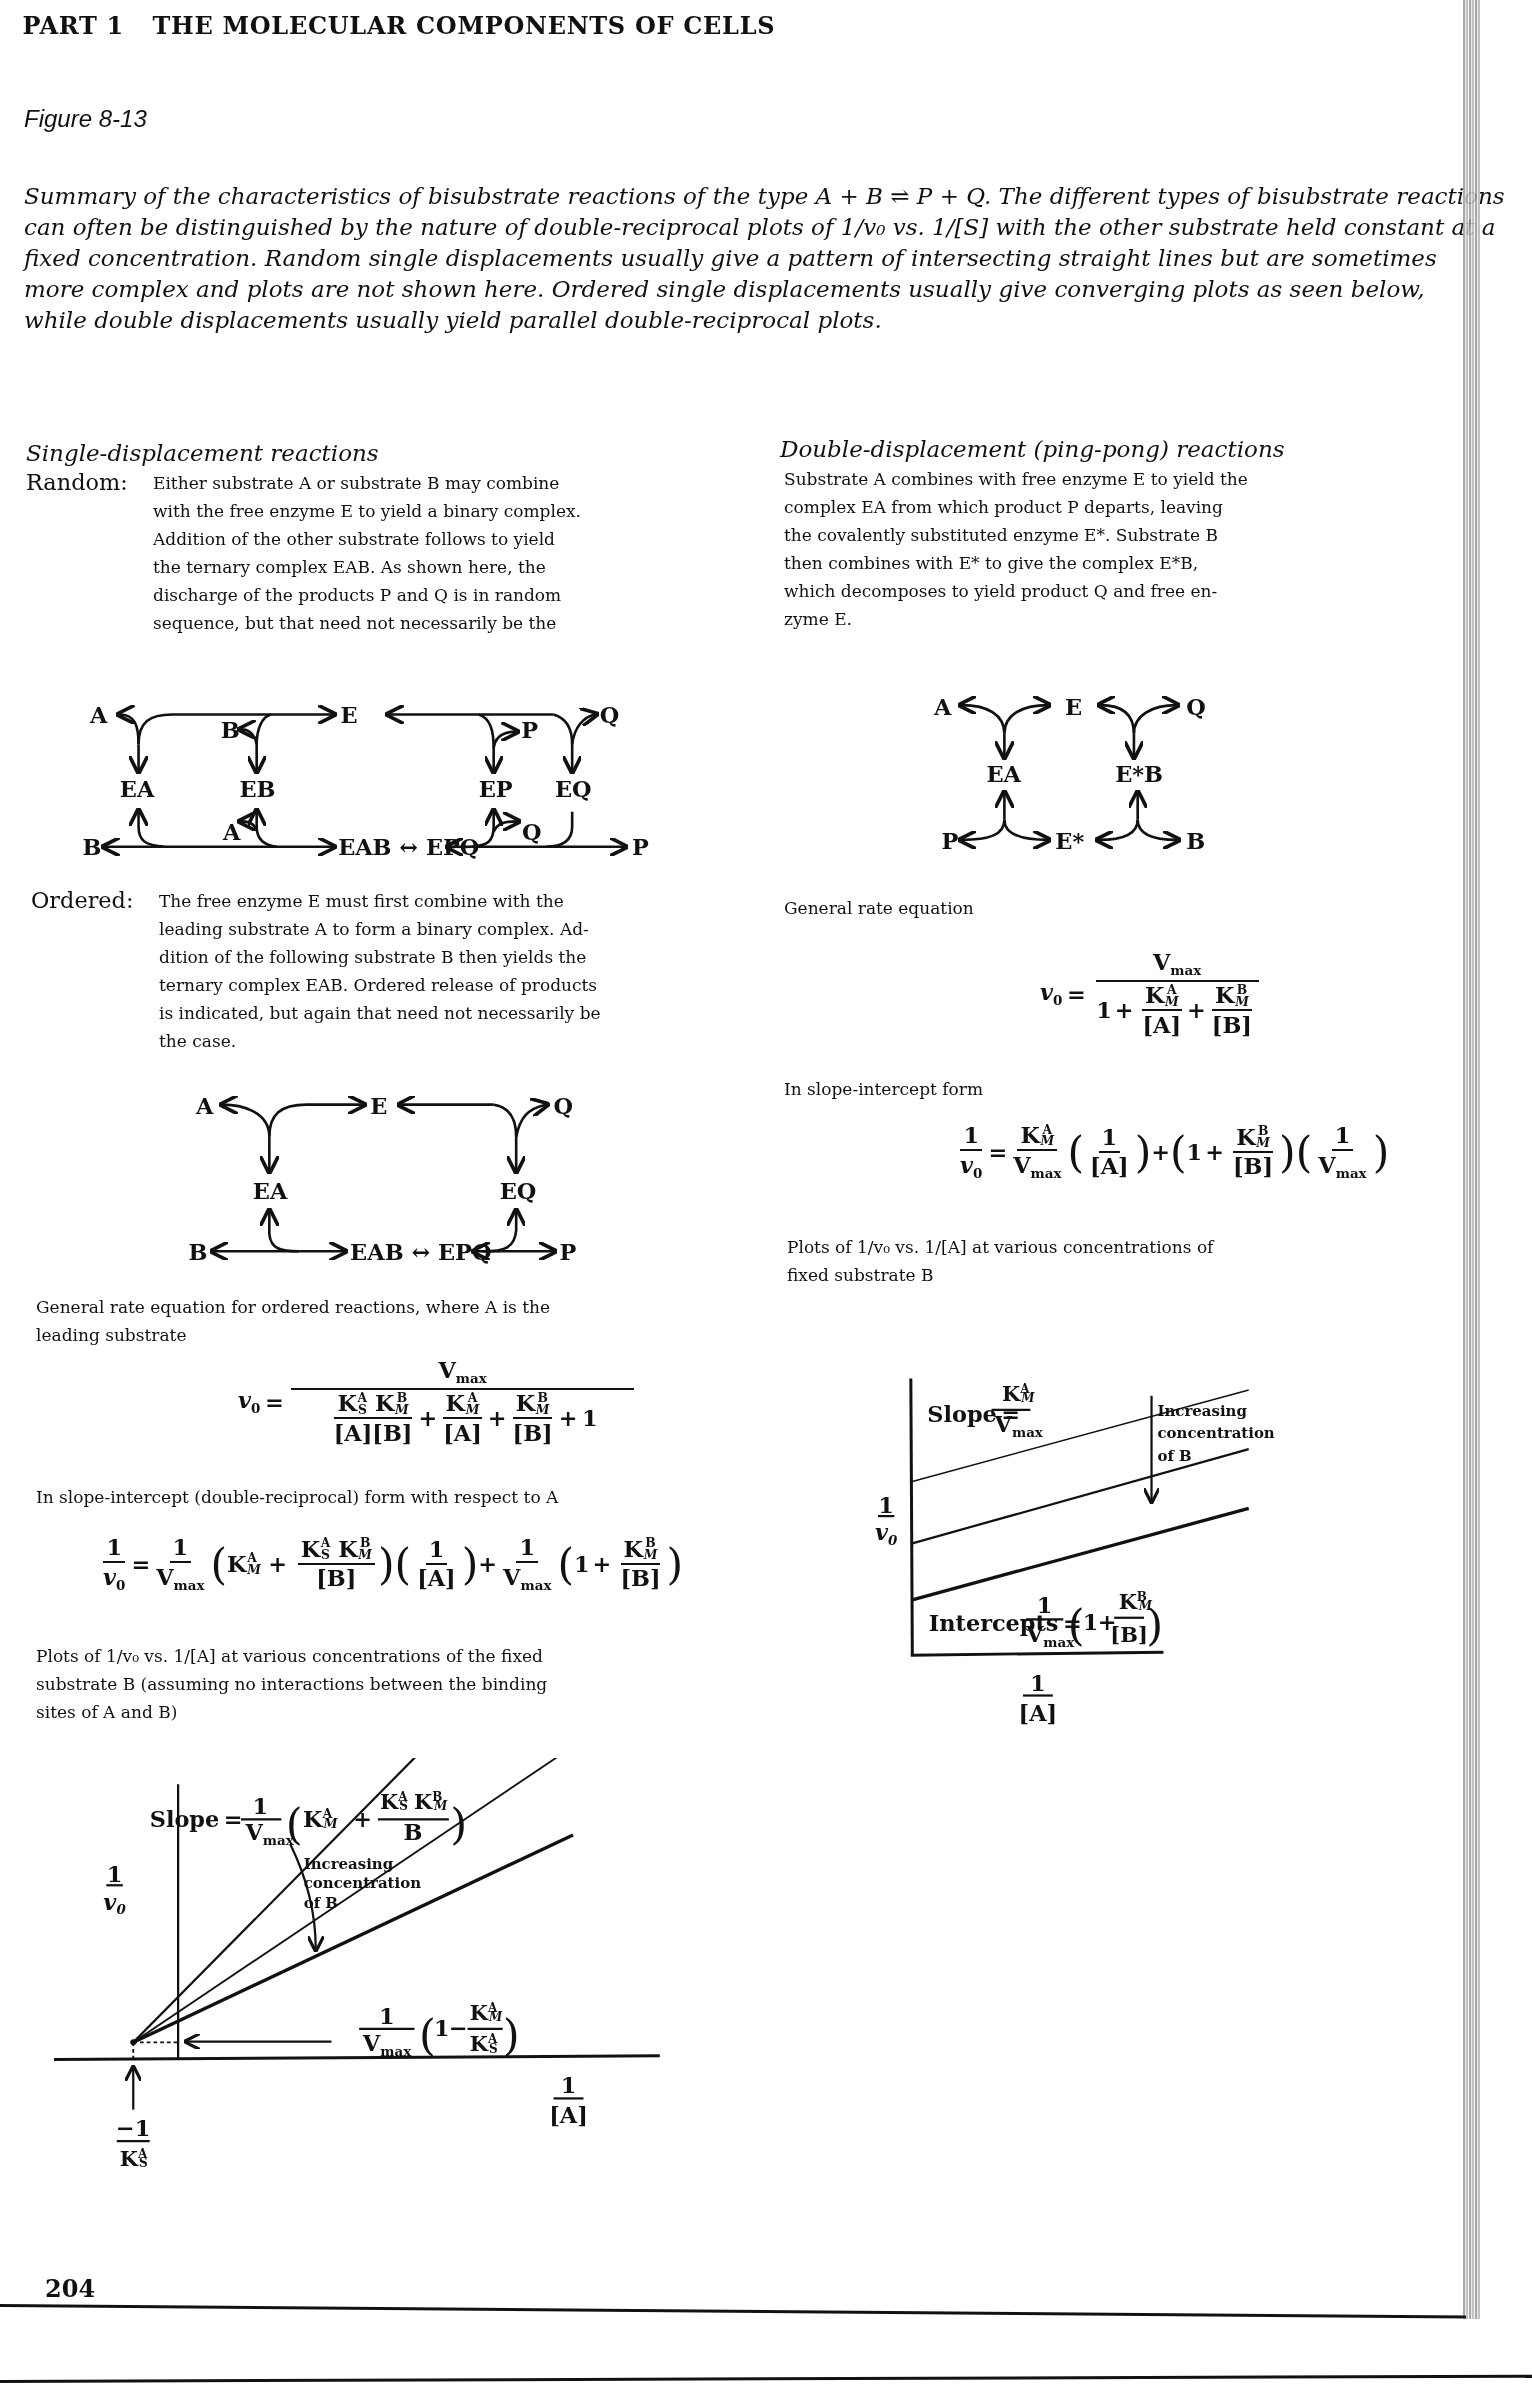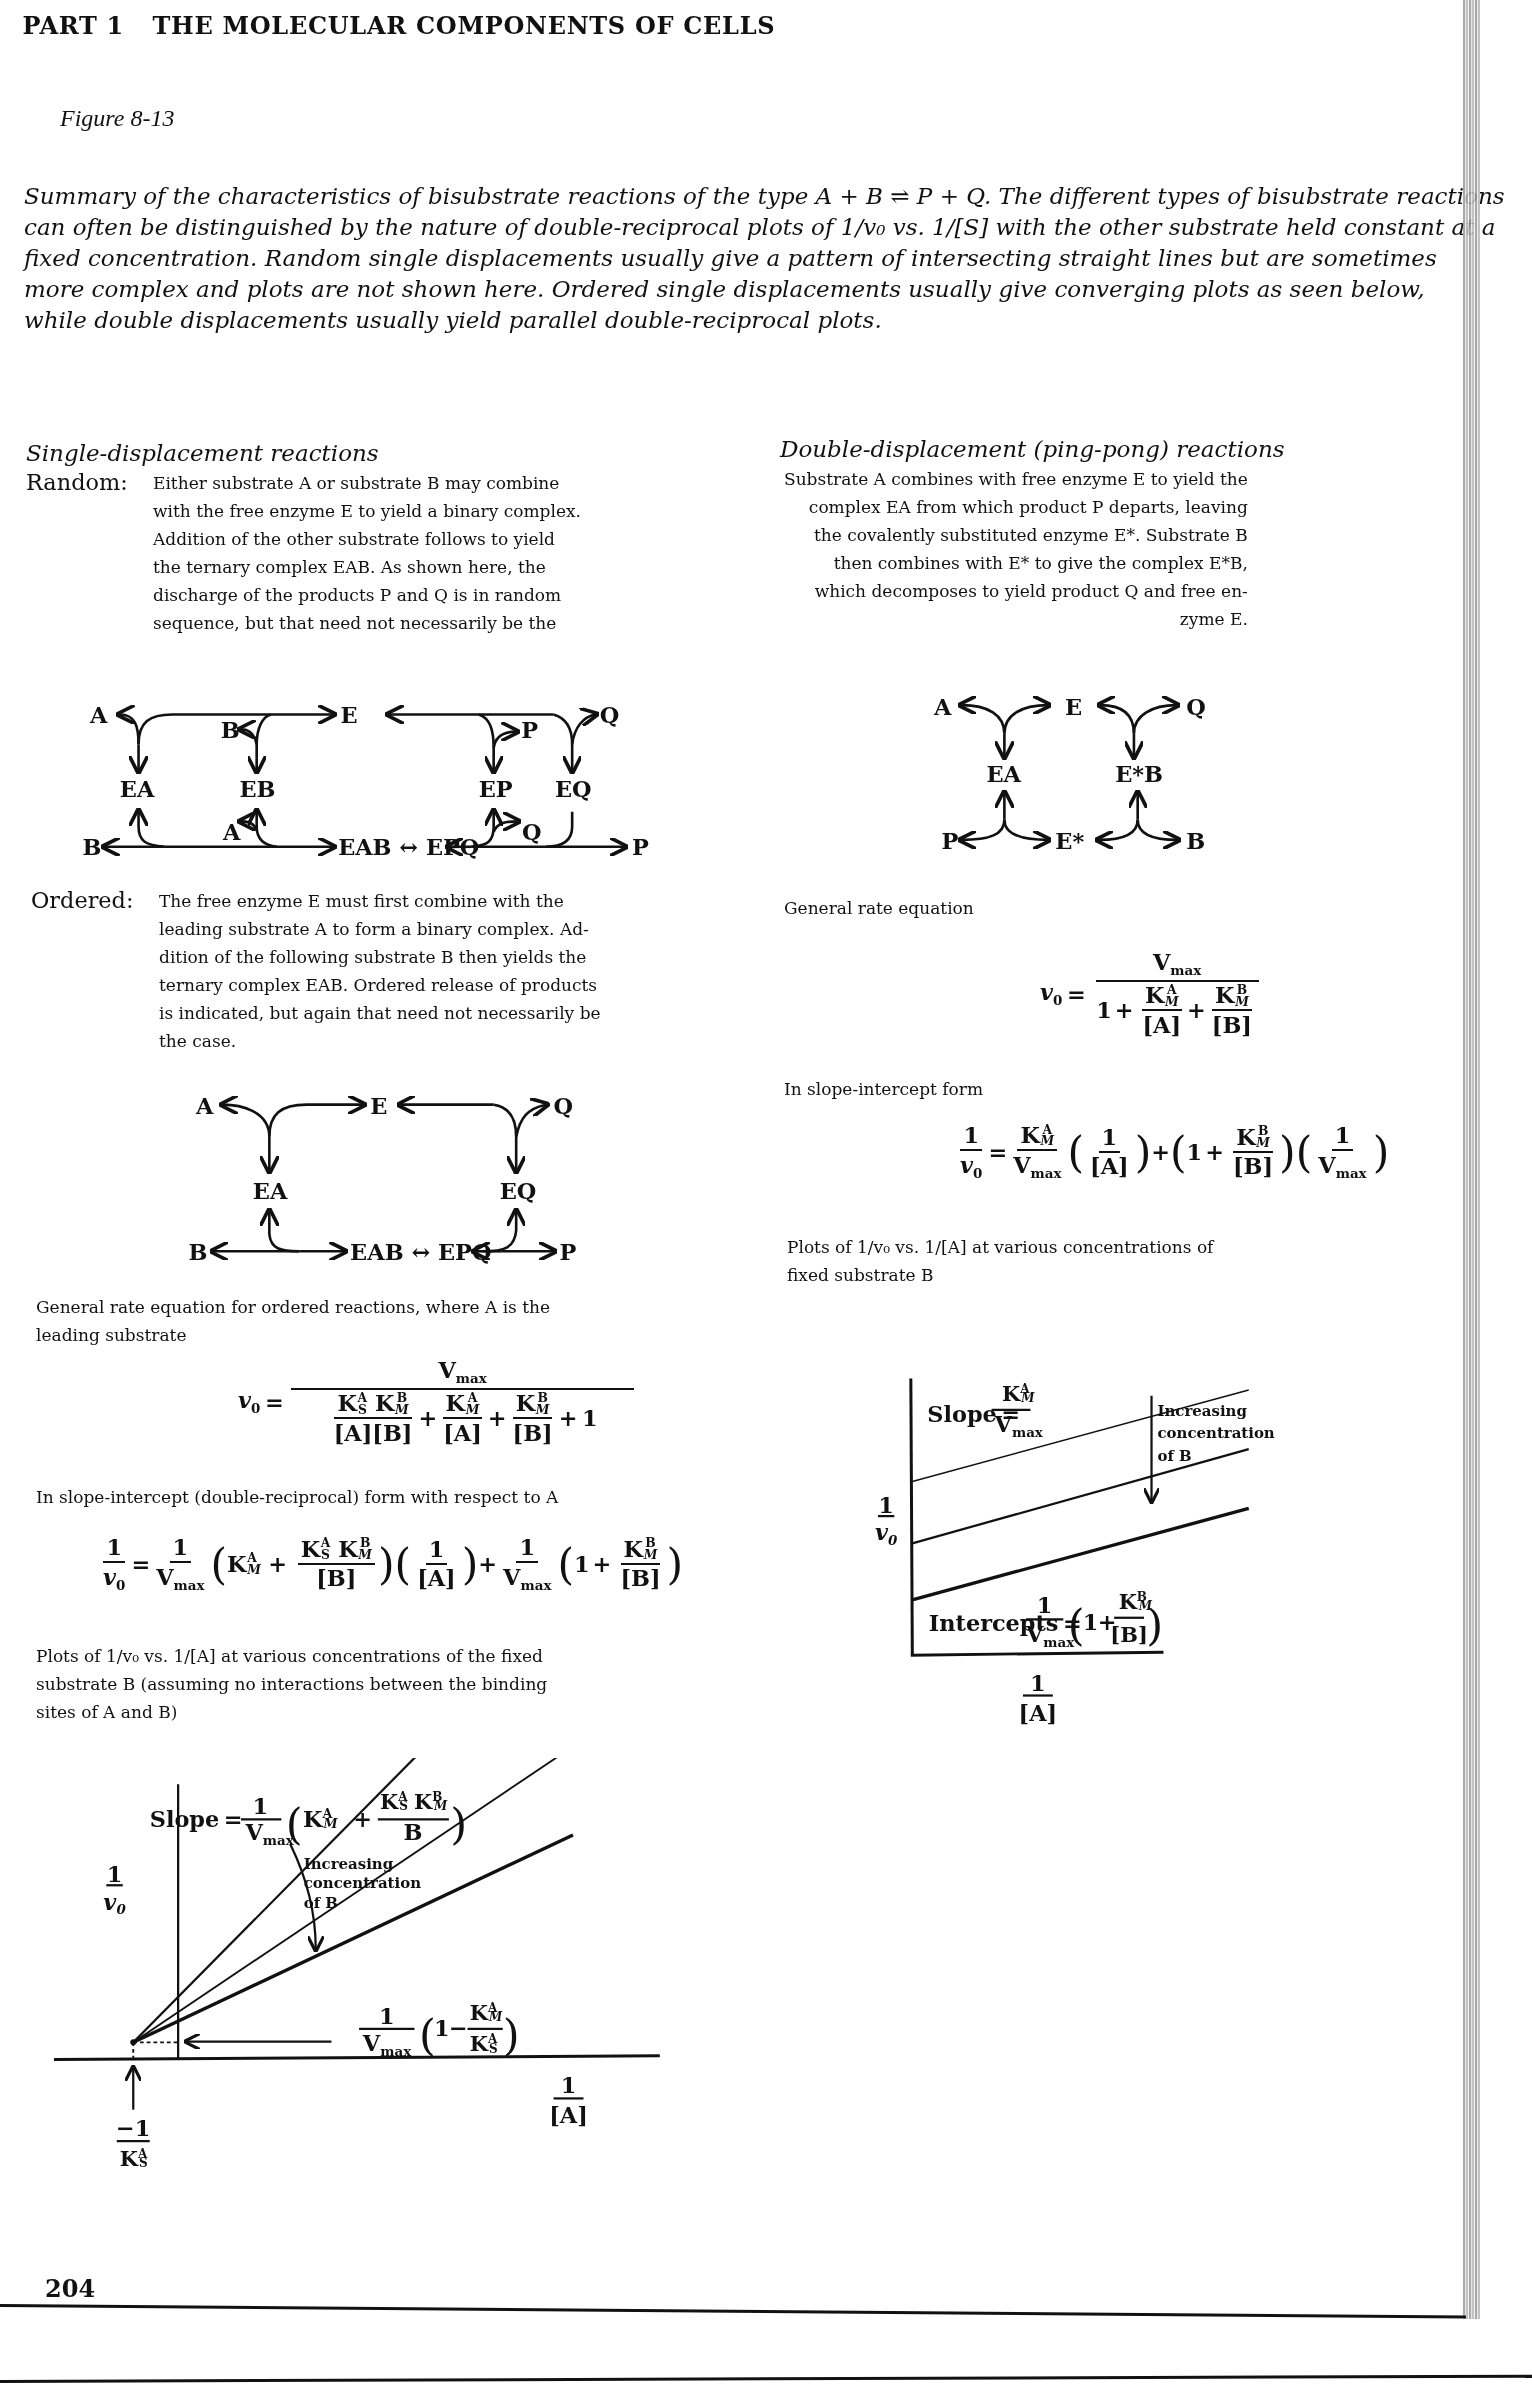--- a/index.html
+++ b/index.html
@@ -1,21 +1,21 @@
 <!DOCTYPE html>
 <html style="font-size:12px"><head>
 <meta charset="utf-8">
 <style>
   html,body{margin:0;padding:0;background:#fff;}
   body{width:1532px;height:2401px;position:relative;overflow:hidden;color:#111;
        font-family:"DejaVu Serif","Liberation Serif",serif;}
   .abs{position:absolute;}
   .hdr{left:22.4px;top:10.5px;font-size:24px;font-weight:bold;letter-spacing:0.7px;font-variant:small-caps;}
   .hdr .pn{margin-right:19.5px;}
-  .fig-label{left:24px;top:105px;font-size:24px;font-style:italic;font-family:Liberation Serif, serif;margin-left:36px;}
+  .fig-label{left:24px;top:105px;font-size:24px;font-style:italic;font-family:Liberation Sans, sans-serif;}
   .caption{left:24px;top:133px;width:1451px;font-size:23px;font-style:italic;line-height:31px;margin-top:48px;}
   .caption div{white-space:nowrap;}
   .sec-title{font-size:23px;font-style:italic;margin-top:20px;}
   .body{font-size:17px;line-height:28px;}
   .body div{white-space:nowrap;}
   .lbl{font-size:22.4px;}
   .scheme text{font-family:"DejaVu Serif",serif;font-weight:bold;font-size:30px;fill:#111;}
   .eq{font-family:"DejaVu Serif",serif;font-weight:bold;color:#111;}
   .frac{display:inline-flex;flex-direction:column;align-items:center;vertical-align:middle;margin:0 3px;}
   .frac>span{display:block;text-align:center;line-height:1.1;}
@@ -325,21 +325,21 @@
   <text x="568" y="392" font-size="28" font-weight="bold"><tspan>K</tspan><tspan font-size="16" dy="-11">A</tspan><tspan font-size="16" dx="-11" dy="13">S</tspan></text>
   <text x="612" y="390" font-size="58">)</text>
 
   <line x1="118" y1="470" x2="118" y2="415" stroke="#111" stroke-width="3" marker-end="url(#ah)"></line>
   <text x="118" y="505" font-size="30" font-weight="bold" text-anchor="middle"><tspan>−</tspan><tspan>1</tspan></text>
   <line x1="96" y1="512" x2="140" y2="512" stroke="#111" stroke-width="3"></line>
   <text x="100" y="545" font-size="28" font-weight="bold"><tspan>K</tspan><tspan font-size="16" dy="-11">A</tspan><tspan font-size="16" dx="-11" dy="13">S</tspan></text>
 </svg>
 
 <div class="abs sec-title" style="left:780px;top:416px;">Double-displacement (ping-pong) reactions</div>
-<div class="abs body" style="left:784px;top:465px;text-align:right;">
+<div class="abs body" style="left:784px;top:465px;">
   <div>Substrate A combines with free enzyme E to yield the</div>
   <div>complex EA from which product P departs, leaving</div>
   <div>the covalently substituted enzyme E*. Substrate B</div>
   <div>then combines with E* to give the complex E*B,</div>
   <div>which decomposes to yield product Q and free en-</div>
   <div>zyme E.</div>
 </div>
 
 <svg class="abs scheme" style="left:928px;top:681px;" width="322" height="180" viewBox="0 0 430 240">
   <g stroke="#111" stroke-width="3.5" fill="none">

